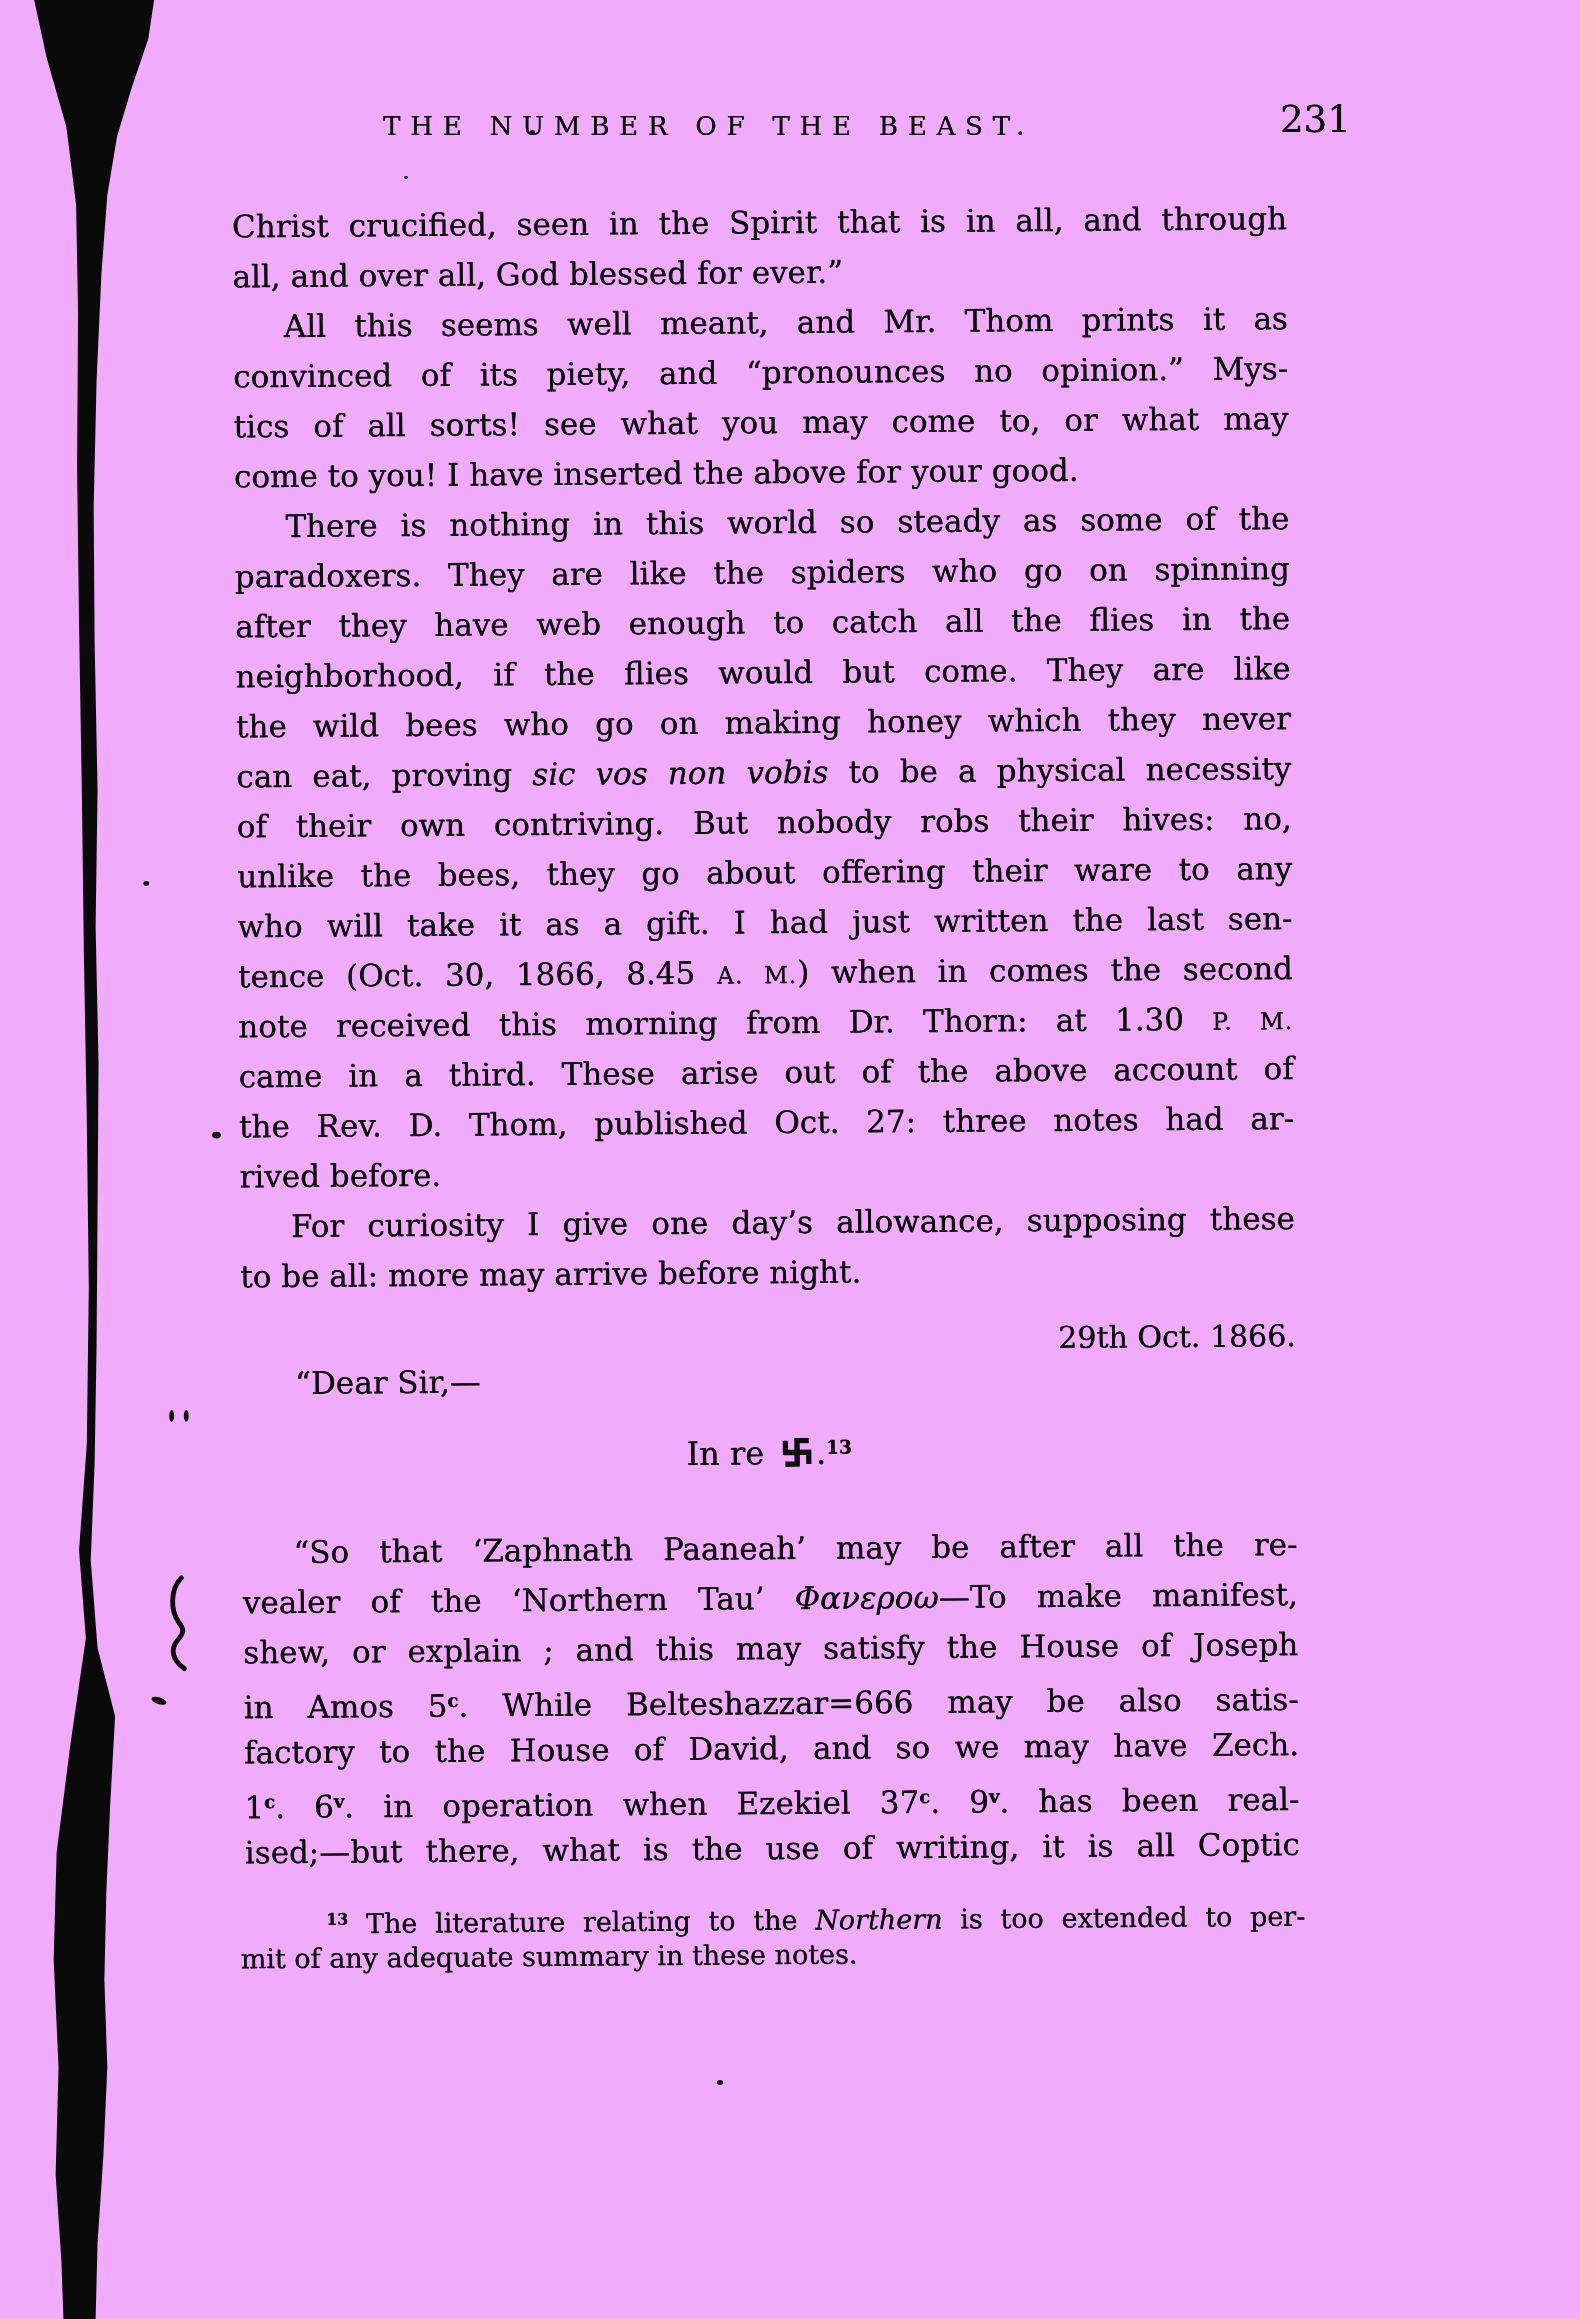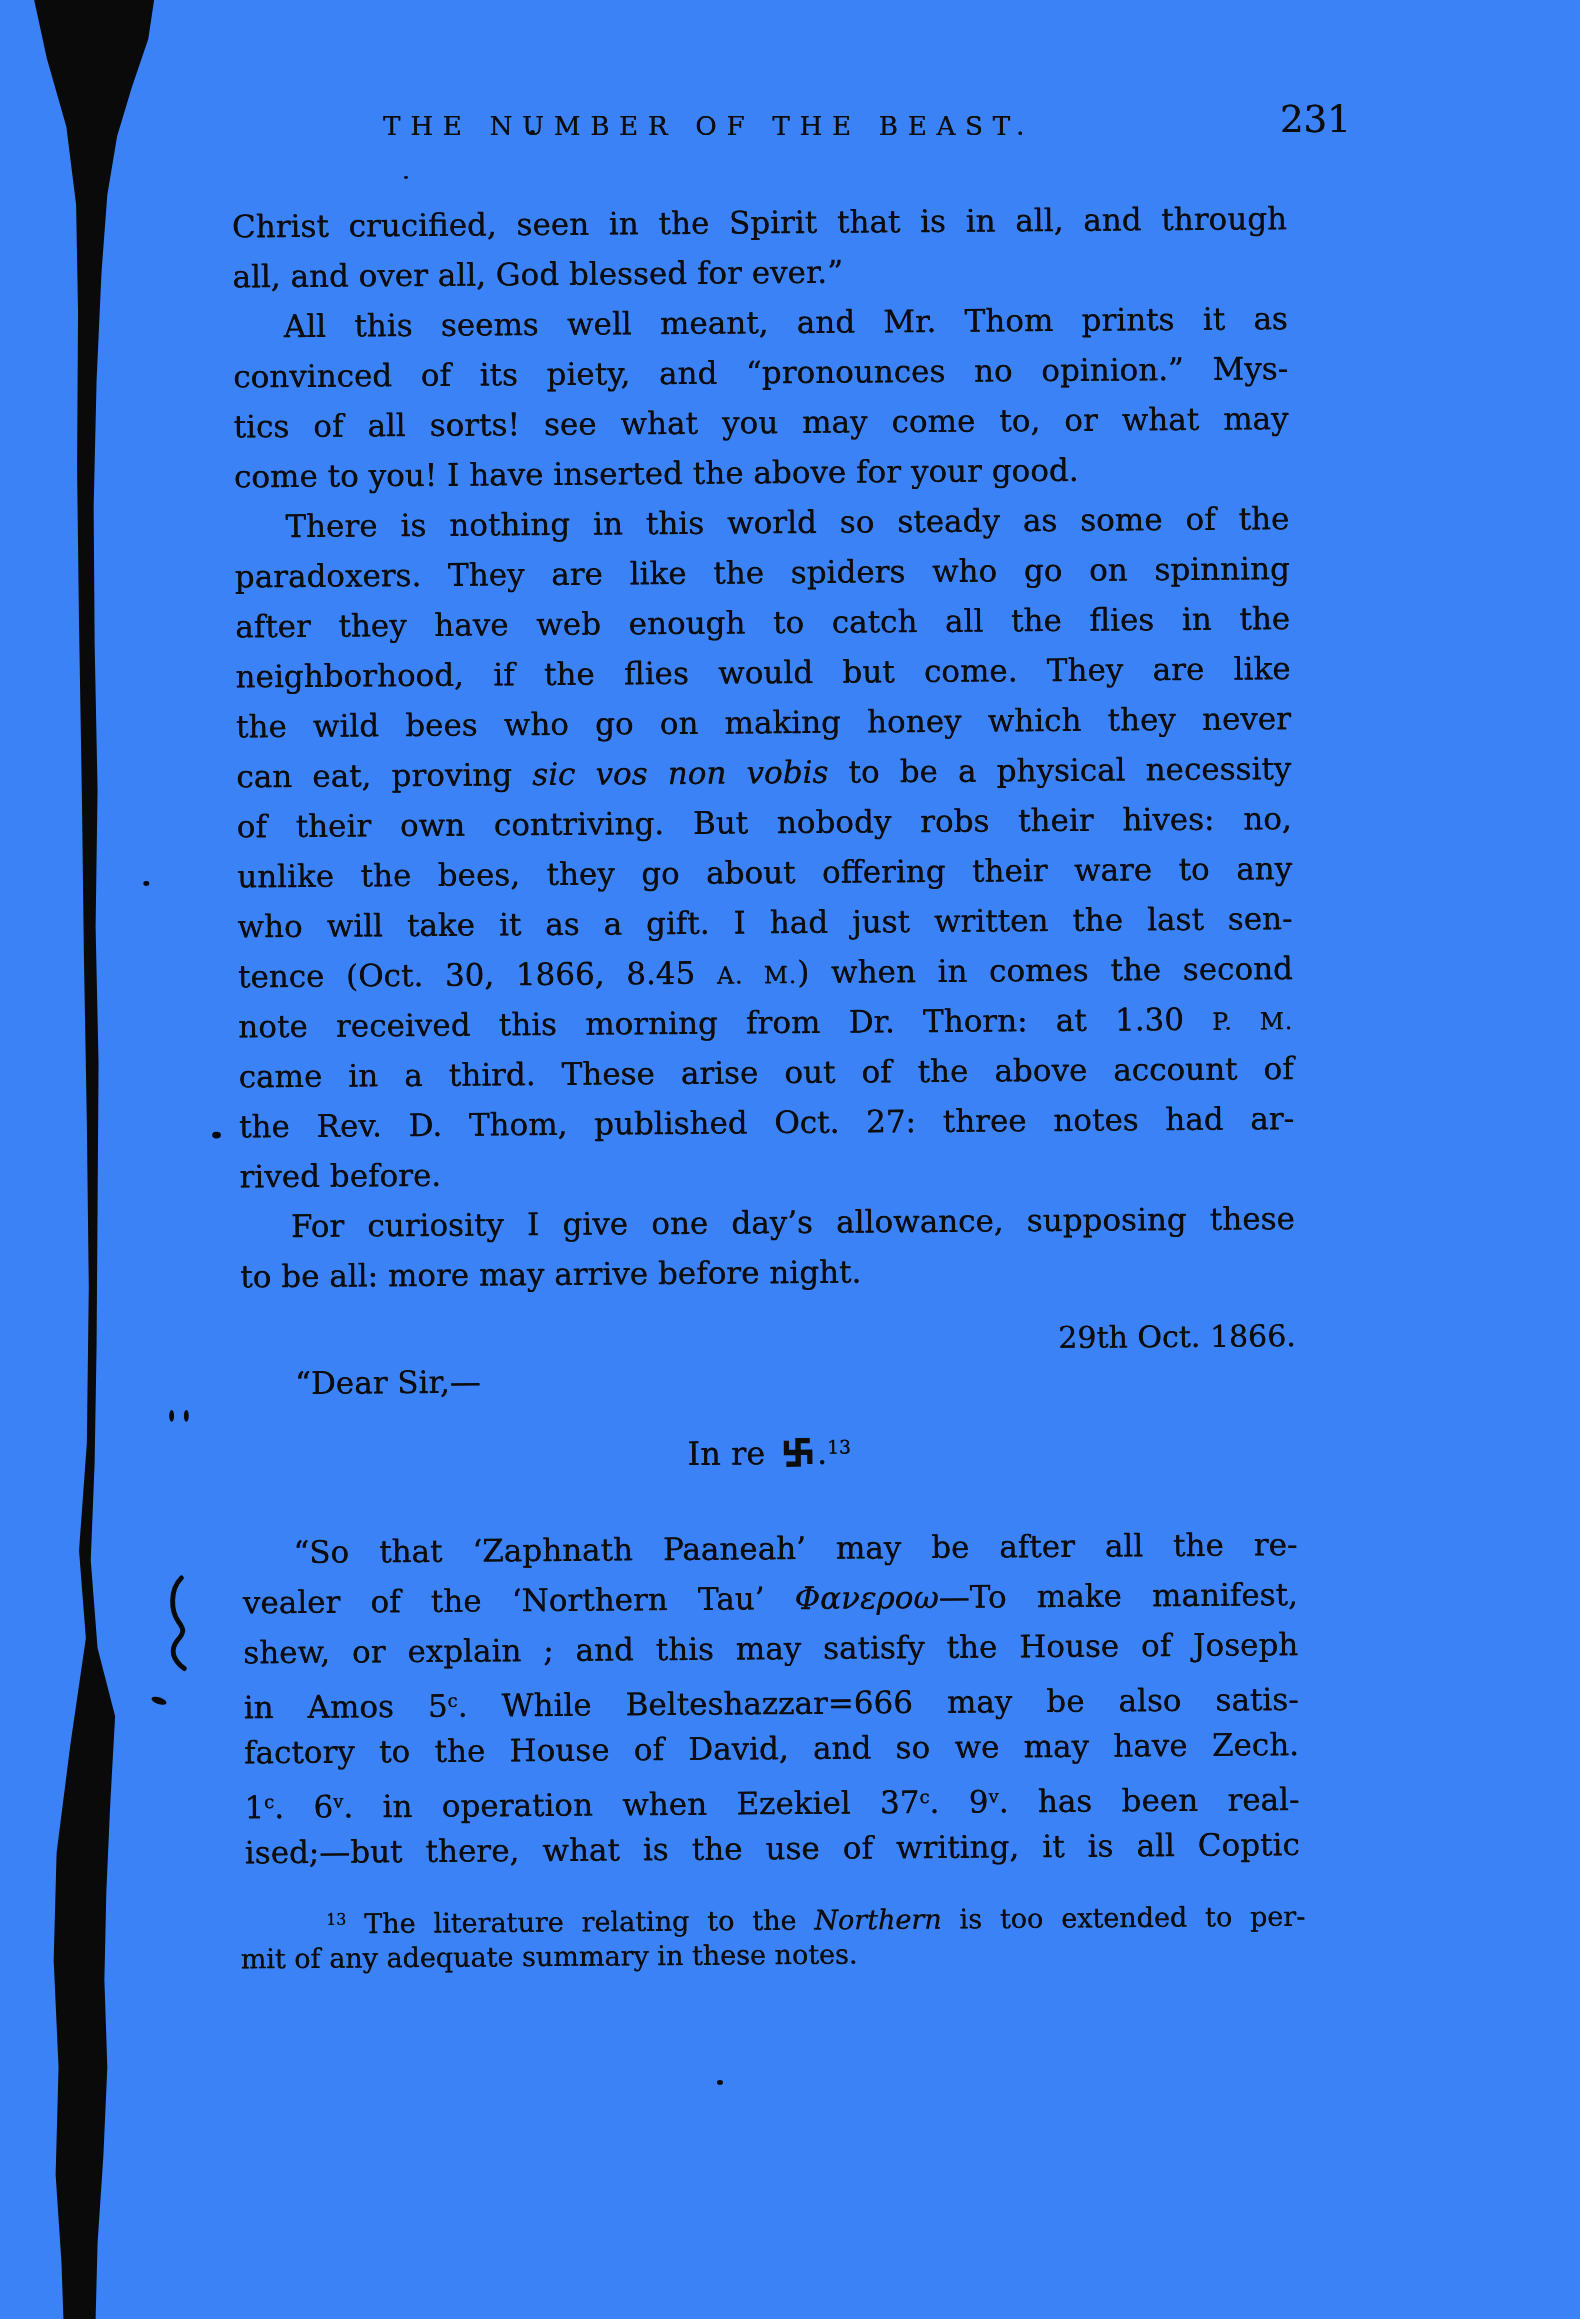--- a/index.html
+++ b/index.html
@@ -1,17 +1,17 @@
 <!DOCTYPE html>
 <html><head>
 <meta charset="utf-8">
 <style>
   html,body{margin:0;padding:0;background:#888;}
   .page{
-    position:relative;width:1581px;height:2319px;background:#3b82f6;
+    position:relative;width:1581px;height:2319px;background:#f0abfc;
     font-family:"DejaVu Serif","Liberation Serif",serif;color:#0d0d0d;
     overflow:hidden;text-shadow:0.3px 0.3px 0 currentColor;
   }
   .rot{position:absolute;left:0;top:0;width:1581px;height:2319px;
     transform:rotate(-0.45deg);transform-origin:780px 1122px;}
   .header-title{position:absolute;left:383px;top:111px;font-size:26px;
     letter-spacing:9.8px;white-space:nowrap;}
   .page-num{position:absolute;left:1280px;top:98px;font-size:37px;}
   .body-text{position:absolute;left:239px;top:197px;width:1055px;font-size:31px;}
   .letter-text{position:absolute;left:239px;top:1523px;width:1055px;font-size:31px;}
@@ -19,21 +19,21 @@
   .salutation{position:absolute;left:293px;top:1361px;font-size:31px;}
   .in-re{position:absolute;left:239px;top:1434px;width:1055px;text-align:center;font-size:32px;}
   .footnote{position:absolute;left:234px;top:1896px;width:1065px;font-size:27px;}
   .footnote .line{height:39px;line-height:39px;}
   .footnote .ind{padding-left:86px;}
   .line{height:50px;line-height:50px;}
   .ind{padding-left:51px;}
   .just{text-align:justify;text-align-last:justify;}
   .it{font-style:italic;}
   .sc{font-size:0.76em;letter-spacing:1px;}
-  .sup{font-size:0.58em;vertical-align:0.55em;}
+  .sup{font-size:0.58em;vertical-align:0.55em;font-weight:bold;}
   .gutter{position:absolute;left:0;top:0;}
   .swastika{display:inline-block;vertical-align:-2.9px;margin:0 3.9px 0 8.8px;}
   .speck{position:absolute;background:#0d0d0d;border-radius:50%;}
   .speck.s1{left:530px;top:130px;width:4.9px;height:3.9px;}
   .speck.s2{left:404px;top:176px;width:3.9px;height:2.9px;}
   .speck.s3{left:717px;top:2080px;width:5.9px;height:4.9px;}
 </style>
 </head>
 <body>
 

